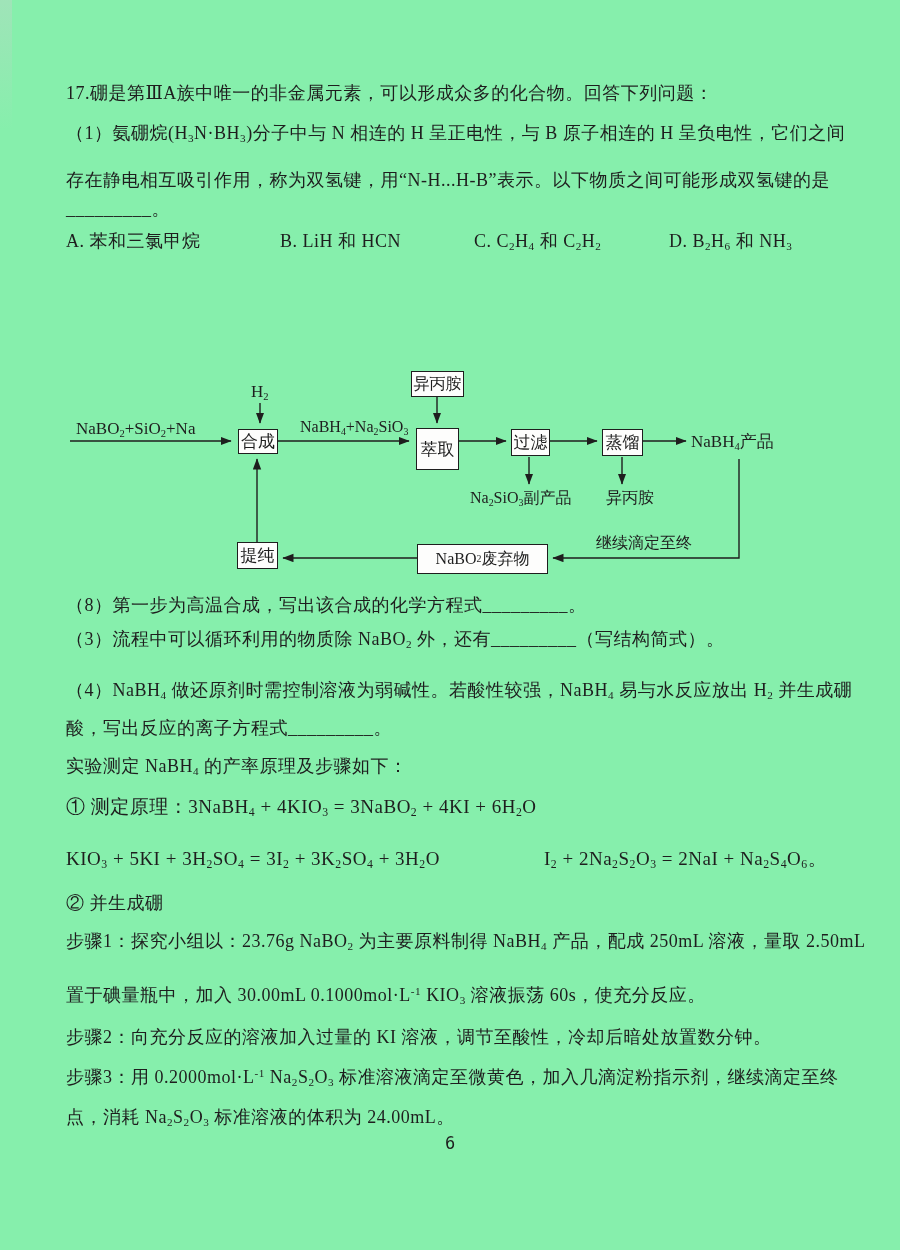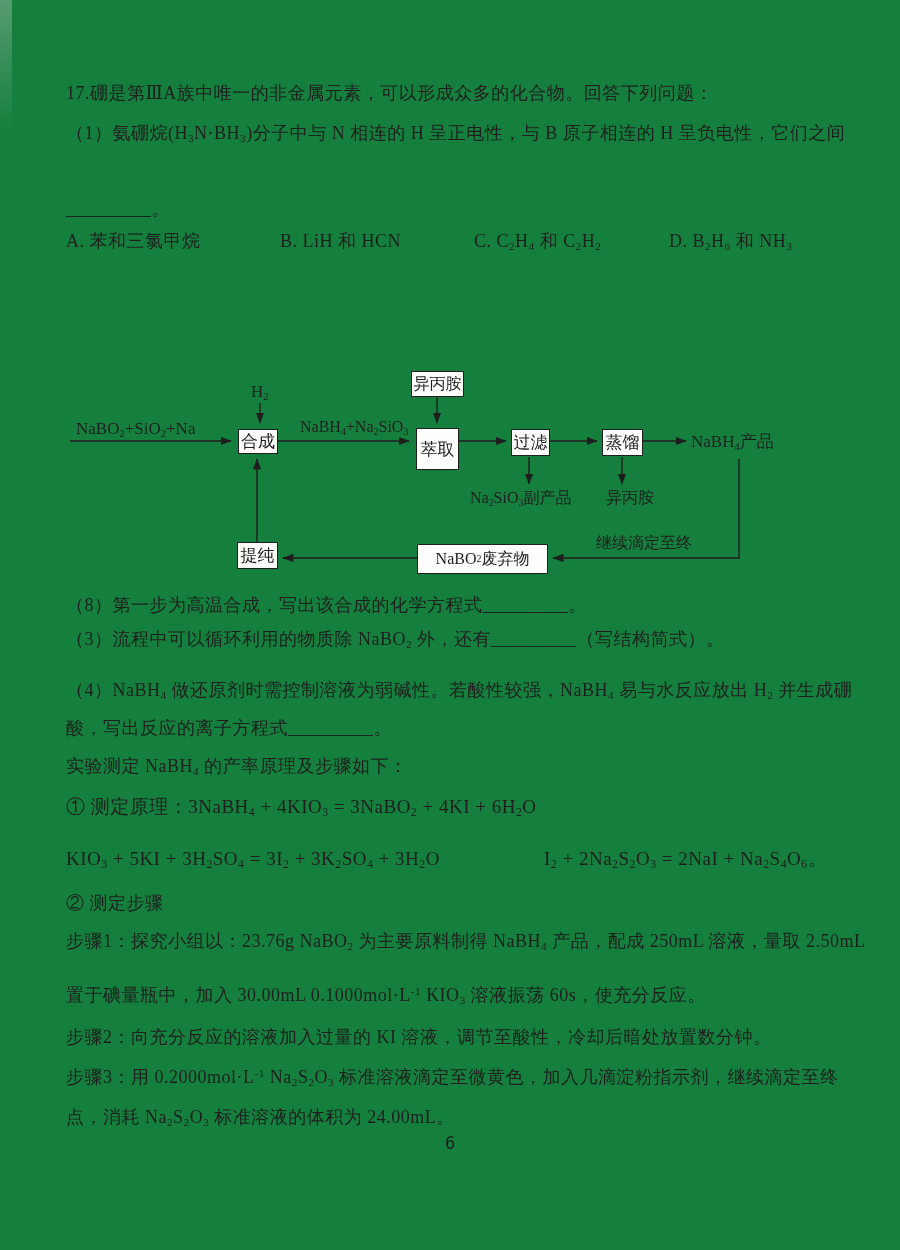--- a/index.html
+++ b/index.html
@@ -4,21 +4,21 @@
 <style>
   * { margin:0; padding:0; box-sizing:border-box; }
   html,body { width:900px; height:1250px; }
   body {
     background:#ffffff;
     font-family:"Liberation Serif","DejaVu Serif",serif;
     color:#1e1e1e;
   }
   .sheet {
     position:relative; width:900px; height:1250px;
-    background:#15803d; overflow:hidden;
+    background:#86efac; overflow:hidden;
   }
   .smudge{ position:absolute; left:0; top:0; width:12px; height:130px;
     background:linear-gradient(180deg,#cfcfcf,rgba(255,255,255,0)); opacity:.35; }
   .line {
     position:absolute; left:66px; font-size:18px; line-height:26px;
     white-space:nowrap; letter-spacing:0.5px;
   }
   .formula { font-size:19px; }
   sub { font-size:0.62em; vertical-align:-0.28em; line-height:0; }
   sup { font-size:0.62em; vertical-align:0.5em; line-height:0; }
@@ -41,20 +41,21 @@
     font-size:17px; font-family:"DejaVu Sans Mono","Liberation Mono",monospace; }
 </style>
 </head>
 <body>
 
 <div class="sheet">
   <div class="smudge"></div>
 
   <div class="line" style="top:80px">17.硼是第ⅢA族中唯一的非金属元素，可以形成众多的化合物。回答下列问题：</div>
   <div class="line" style="top:120px">（1）氨硼烷(H<sub>3</sub>N·BH<sub>3</sub>)分子中与 N 相连的 H 呈正电性，与 B 原子相连的 H 呈负电性，它们之间</div>
+  <div class="line" style="top:167px">存在静电相互吸引作用，称为双氢键，用“N-H...H-B”表示。以下物质之间可能形成双氢键的是</div>
   <div class="line" style="top:196px">_________。</div>
 
   <div class="line options" style="top:228px">
     <span class="opt0">A. 苯和三氯甲烷</span>
     <span class="opt1">B. LiH 和 HCN</span>
     <span class="opt2">C. C<sub>2</sub>H<sub>4</sub> 和 C<sub>2</sub>H<sub>2</sub></span>
     <span class="opt3">D. B<sub>2</sub>H<sub>6</sub> 和 NH<sub>3</sub></span>
   </div>
 
 
@@ -102,21 +103,21 @@
   <div class="line" style="top:677px">（4）NaBH<sub>4</sub> 做还原剂时需控制溶液为弱碱性。若酸性较强，NaBH<sub>4</sub> 易与水反应放出 H<sub>2</sub> 并生成硼</div>
   <div class="line" style="top:715px">酸，写出反应的离子方程式_________。</div>
   <div class="line" style="top:753px">实验测定 NaBH<sub>4</sub> 的产率原理及步骤如下：</div>
   <div class="line formula" style="top:794px">① 测定原理：3NaBH<sub>4</sub> + 4KIO<sub>3</sub> = 3NaBO<sub>2</sub> + 4KI + 6H<sub>2</sub>O</div>
 
   <div class="line eqrow formula" style="top:846px">
     <span class="eq-left">KIO<sub>3</sub> + 5KI + 3H<sub>2</sub>SO<sub>4</sub> = 3I<sub>2</sub> + 3K<sub>2</sub>SO<sub>4</sub> + 3H<sub>2</sub>O</span>
     <span class="eq-right">I<sub>2</sub> + 2Na<sub>2</sub>S<sub>2</sub>O<sub>3</sub> = 2NaI + Na<sub>2</sub>S<sub>4</sub>O<sub>6</sub>。</span>
   </div>
 
-  <div class="line" style="top:890px">② 测定步骤</div>
+  <div class="line" style="top:890px">② 并生成硼</div>
   <div class="line" style="top:928px">步骤1：探究小组以：23.76g NaBO<sub>2</sub> 为主要原料制得 NaBH<sub>4</sub> 产品，配成 250mL 溶液，量取 2.50mL</div>
   <div class="line" style="top:982px">置于碘量瓶中，加入 30.00mL 0.1000mol·L<sup>-1</sup> KIO<sub>3</sub> 溶液振荡 60s，使充分反应。</div>
   <div class="line" style="top:1024px">步骤2：向充分反应的溶液加入过量的 KI 溶液，调节至酸性，冷却后暗处放置数分钟。</div>
   <div class="line" style="top:1064px">步骤3：用 0.2000mol·L<sup>-1</sup> Na<sub>2</sub>S<sub>2</sub>O<sub>3</sub> 标准溶液滴定至微黄色，加入几滴淀粉指示剂，继续滴定至终</div>
   <div class="line" style="top:1104px">点，消耗 Na<sub>2</sub>S<sub>2</sub>O<sub>3</sub> 标准溶液的体积为 24.00mL。</div>
 
   <div class="footer">6</div>
 </div>
 
 </body></html>

